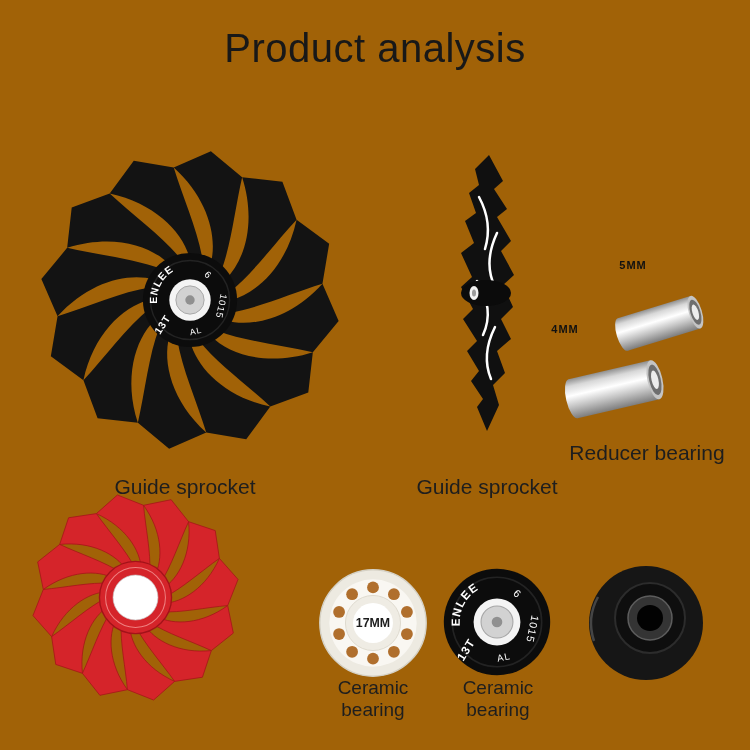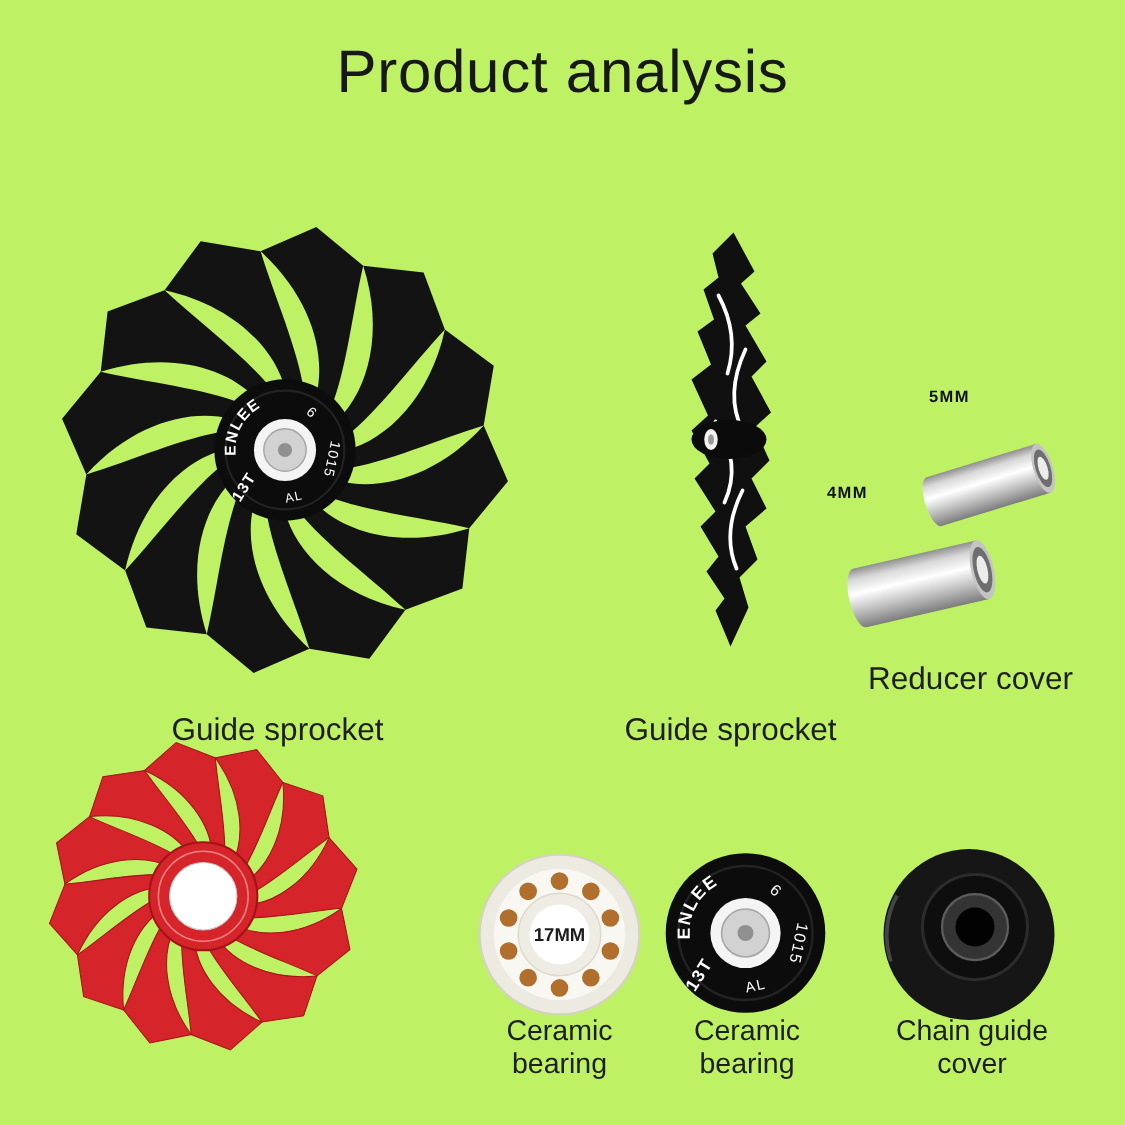--- a/index.html
+++ b/index.html
@@ -1,17 +1,17 @@
 <!DOCTYPE html>
 <html><head>
 <meta charset="utf-8">
 <style>
   html,body { margin:0; padding:0; background:#ffffff; }
   .page {
-    position:relative; width:750px; height:750px; background:#bef264;
+    position:relative; width:750px; height:750px; background:#a16207;
     font-family:"Liberation Sans", sans-serif; overflow:hidden;
   }
   .abs { position:absolute; }
   .title {
     position:absolute; left:0; right:0; top:26px; margin:0;
     text-align:center; font-size:40px; font-weight:500; color:#181818;
     letter-spacing:0.5px;
   }
   .caption {
     position:absolute; text-align:center; color:#1e1e1e;
@@ -111,21 +111,21 @@
       <rect x="-43" y="-20" width="84" height="40" fill="url(#metalGrad)"></rect>
       <ellipse cx="-43" cy="0" rx="7" ry="20" fill="url(#metalGrad)"></ellipse>
       <ellipse cx="41" cy="0" rx="7.5" ry="20" fill="#c4c4c4"></ellipse>
       <ellipse cx="41" cy="0" rx="5.8" ry="15.5" fill="#6e6e6e"></ellipse>
       <ellipse cx="41" cy="0" rx="3.4" ry="9.5" fill="#ececec"></ellipse>
     </g>
   </svg>
 
   <div class="caption" style="left:85px; top:474px; width:200px;">Guide sprocket</div>
   <div class="caption" style="left:387px; top:474px; width:200px;">Guide sprocket</div>
-  <div class="caption" style="left:557px; top:440px; width:180px;">Reducer cover</div>
+  <div class="caption" style="left:557px; top:440px; width:180px;">Reducer bearing</div>
 
   <svg class="abs" style="left:28px; top:490px;" width="215" height="215" viewBox="-158 -158 316 316">
     <g transform="rotate(-10)" stroke="#a31219" stroke-width="1" fill="#d5242a">
       <use href="#wheel12"></use>
     </g>
     <circle r="53" fill="#d5242a"></circle>
     <circle r="53" fill="none" stroke="#a31219" stroke-width="2"></circle>
     <circle r="44" fill="none" stroke="#ef8080" stroke-width="1.5"></circle>
     <circle r="33" fill="#ffffff"></circle>
     <circle r="33" fill="none" stroke="#c9c9c9" stroke-width="1"></circle>
@@ -161,15 +161,14 @@
     <circle cx="62" cy="64" r="57" fill="#161616"></circle>
     <path d="M 10 82 A 55 55 0 0 1 14 38" stroke="#454545" stroke-width="2.5" fill="none"></path>
     <circle cx="66" cy="59" r="35" fill="#0e0e0e" stroke="#2c2c2c" stroke-width="2"></circle>
     <circle cx="66" cy="59" r="22" fill="#343434"></circle>
     <circle cx="66" cy="59" r="22" fill="none" stroke="#5d5d5d" stroke-width="1.5"></circle>
     <circle cx="66" cy="59" r="13" fill="#020202"></circle>
   </svg>
 
   <div class="caption small" style="left:321px; top:677px; width:104px;">Ceramic bearing</div>
   <div class="caption small" style="left:446px; top:677px; width:104px;">Ceramic bearing</div>
-  <div class="caption small" style="left:580px; top:677px; width:136px;">Chain guide cover</div>
 
 </div>
 
 </body></html>

